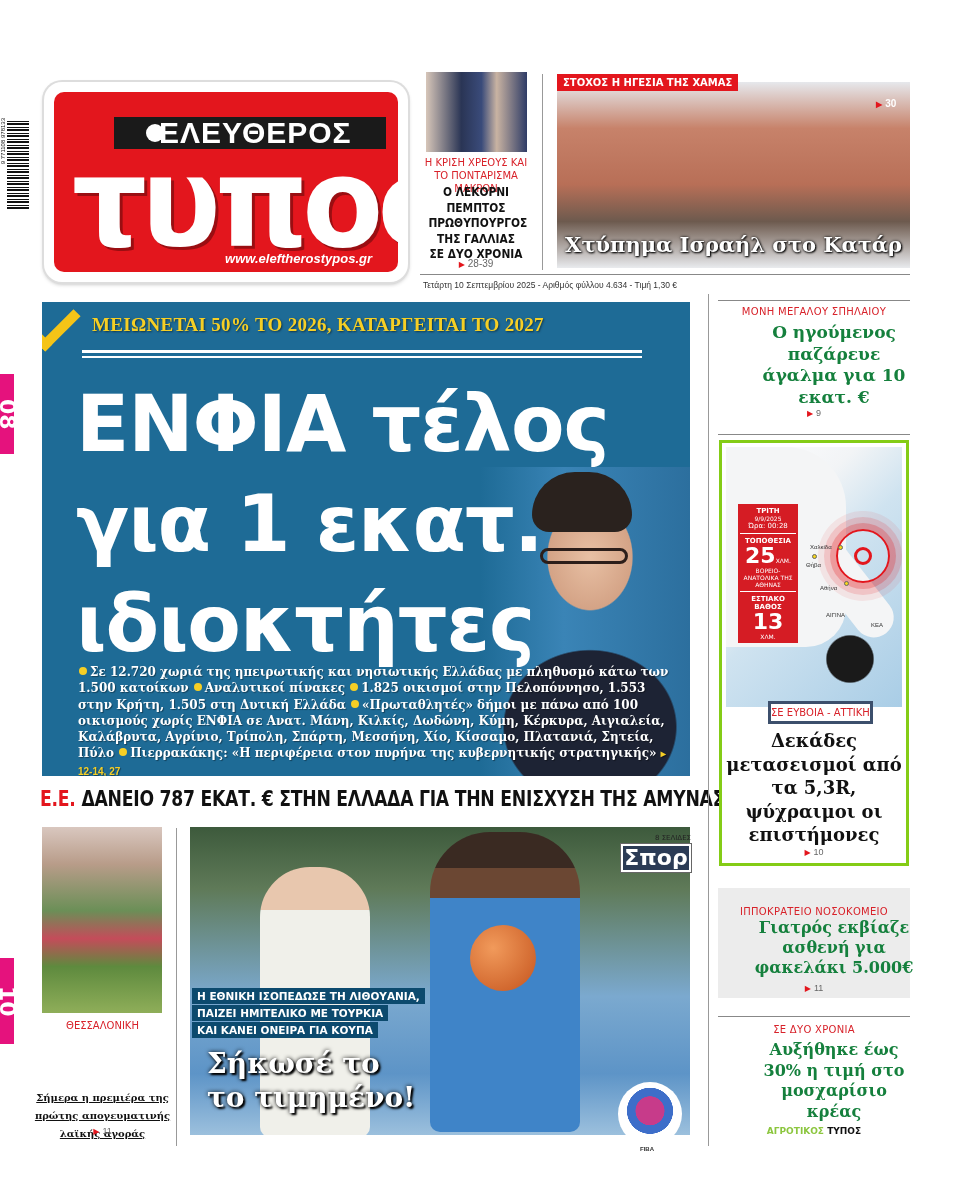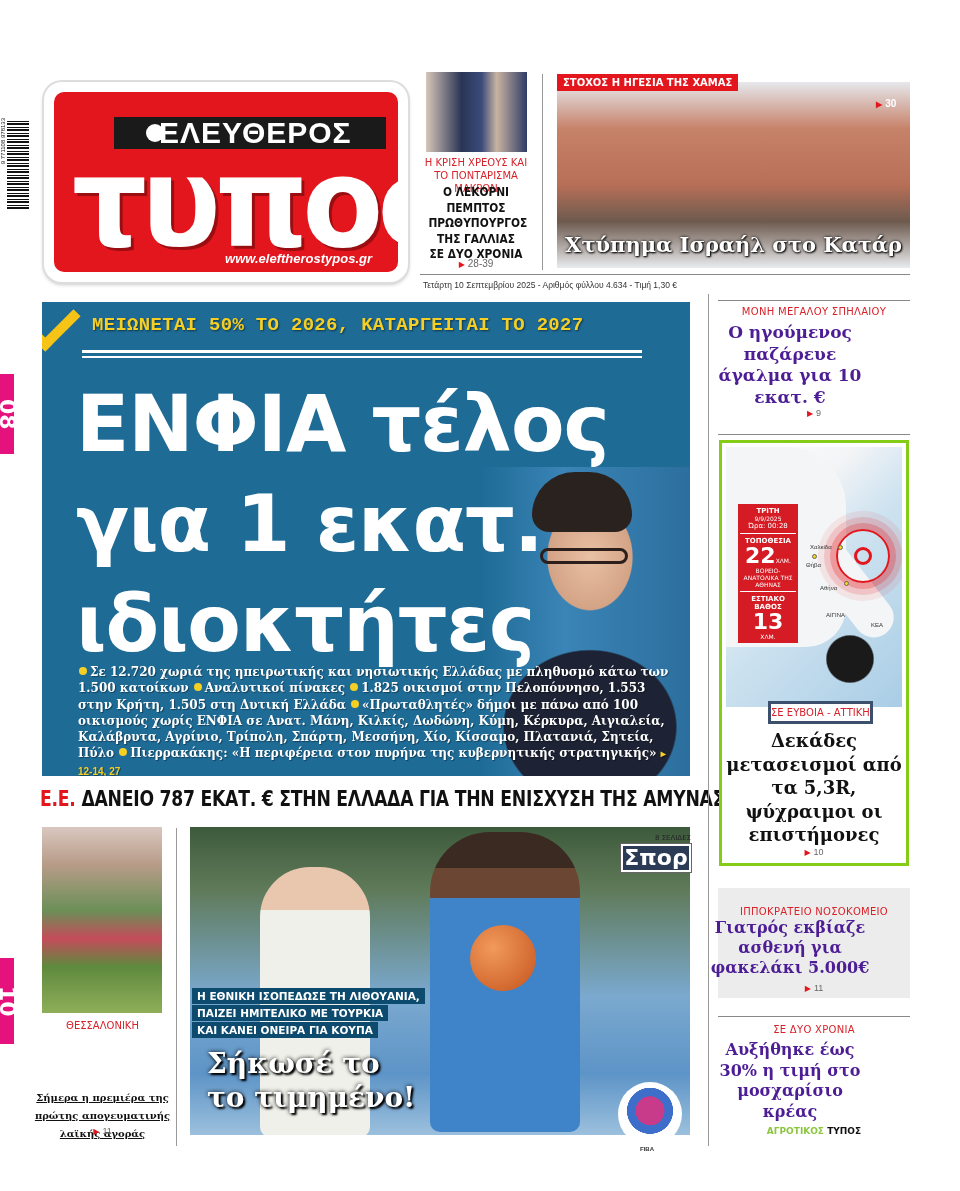--- a/index.html
+++ b/index.html
@@ -45,21 +45,21 @@
 
   
   .enfia { left: 42px; top: 302px; width: 648px; height: 474px; background: #1e6b96; overflow: hidden; }
   .enfia-photo { position: absolute; right: 0; top: 165px; width: 210px; height: 310px;
     background: radial-gradient(ellipse 60px 75px at 110px 90px, #e8c0a4 0%, #d4a386 70%, transparent 72%),
                 radial-gradient(ellipse 90px 80px at 110px 260px, #1d2334 0%, #1d2334 95%, transparent 97%),
                 linear-gradient(90deg, rgba(42,120,170,0) 0%, #3a84b6 40%, #2c6f9e 100%); }
   .enfia-photo-hair { position: absolute; right: 58px; top: 170px; width: 100px; height: 60px; border-radius: 50px 50px 20px 20px; background: #2a221e; }
   .enfia-glasses { position: absolute; right: 62px; top: 246px; width: 88px; height: 16px; border: 3px solid #2c1e1a; border-radius: 8px; border-top-width: 3px; }
   .check { position: absolute; left: -14px; top: 8px; width: 50px; height: 28px; border-left: 10px solid #f5c417; border-bottom: 10px solid #f5c417; transform: rotate(-45deg); }
-  .enfia-kicker { position: absolute; left: 50px; top: 12px; color: #f6cf25; font-weight: bold; font-size: 19px; letter-spacing: 0.3px; font-family: Liberation Mono, monospace; text-shadow: 1px 1px 2px rgba(0,0,0,0.5); }
+  .enfia-kicker { position: absolute; left: 50px; top: 12px; color: #f6cf25; font-weight: bold; font-size: 19px; letter-spacing: 0.3px; font-family: Liberation Serif, serif; text-shadow: 1px 1px 2px rgba(0,0,0,0.5); }
   .enfia-rule1 { position: absolute; left: 40px; top: 48px; width: 560px; height: 3px; background: #fff; }
   .enfia-rule2 { position: absolute; left: 40px; top: 54px; width: 560px; height: 2px; background: #fff; }
   .enfia-head { position: absolute; left: 34px; top: 72px; color: #fff; font-family: "DejaVu Sans", sans-serif; font-weight: bold; font-size: 78px; line-height: 100px; letter-spacing: -1px; }
   .enfia-body { position: absolute; left: 36px; top: 362px; width: 600px; color: #fff; font-family: "DejaVu Serif", serif; font-weight: bold; font-size: 12px; line-height: 16.3px; text-shadow: 1px 1px 1px rgba(0,0,0,0.4); }
   .dot { display: inline-block; width: 8px; height: 8px; border-radius: 50%; background: #f6cf25; margin: 0 3px 0 1px; vertical-align: 1px; }
   .enfia-pages { color: #f6cf25; font-family: "Liberation Sans", sans-serif; font-size: 10px; }
 
   
   .ee-line { left: 40px; top: 787px; width: 660px; font-family: "DejaVu Sans", sans-serif; font-weight: bold; font-size: 21px; transform-origin: left; transform: scaleX(0.82); white-space: nowrap; letter-spacing: -0.3px; }
   .ee-red { color: #e3161d; }
@@ -83,21 +83,21 @@
   .sport-kicker { left: 192px; top: 988px; }
   .sport-kicker span { display: table; background: #0c4a6e; color: #fff; font-family: "DejaVu Sans", sans-serif; font-weight: bold; font-size: 10.5px; padding: 2px 5px; margin-bottom: 1px; }
   .sport-head { left: 207px; top: 1047px; color: #fff; font-family: "DejaVu Serif", serif; font-weight: bold; font-size: 28px; line-height: 34px; text-shadow: 2px 2px 2px #000, 0 0 4px #000; }
   .fiba-logo { left: 618px; top: 1082px; width: 64px; height: 64px; border-radius: 50%; background: radial-gradient(circle at 50% 45%, #c73b8a 0 30%, #3d6ec9 31% 48%, #fff 49%); }
   .fiba-text { left: 640px; top: 1146px; font-size: 6px; color: #333; font-weight: bold; }
   .vdiv-right { left: 708px; top: 294px; width: 1px; height: 852px; background: #999; }
 
   
   .r-rule { left: 718px; width: 192px; height: 1px; background: #888; }
   .r-kicker { left: 718px; width: 192px; text-align: center; color: #d8222a; font-family: "DejaVu Sans", sans-serif; font-size: 10px; letter-spacing: 0.3px; }
-  .r-head { left: 694px; width: 192px; text-align: center; font-family: "DejaVu Serif", serif; font-weight: bold; color: #4c1d95; }
+  .r-head { left: 738px; width: 192px; text-align: center; font-family: "DejaVu Serif", serif; font-weight: bold; color: #15803d; }
   .r-page { left: 718px; width: 192px; text-align: center; font-size: 9px; color: #666; }
   .arrow { color: #e3161d; font-size: 8px; margin-right: 3px; }
 
   .quake-box { left: 719px; top: 440px; width: 190px; height: 426px; border: 3px solid #84cc16; background: #fff; }
   .map { position: absolute; left: 4px; top: 4px; width: 176px; height: 260px; background: linear-gradient(135deg, #ffffff 0%, #f2f4f6 30%, #cfe3f0 50%, #a9cde6 100%); overflow: hidden; }
   .land1 { position: absolute; left: 0; top: 0; width: 120px; height: 200px; background: #f4f5f6; border-radius: 0 60px 40px 0; }
   .evia { position: absolute; left: 100px; top: 70px; width: 40px; height: 130px; background: #f4f5f6; transform: rotate(-38deg); border-radius: 20px; }
   .ripple { position: absolute; left: 110px; top: 82px; width: 54px; height: 54px; border-radius: 50%; border: 2px solid #e3161d; box-shadow: 0 0 0 6px rgba(227,22,29,0.25), 0 0 0 12px rgba(227,22,29,0.15), 0 0 0 18px rgba(227,22,29,0.08); }
   .ripple-core { position: absolute; left: 128px; top: 100px; width: 18px; height: 18px; border-radius: 50%; border: 3px solid #e3161d; }
   .greece-mini { position: absolute; left: 100px; top: 188px; width: 60px; height: 60px; background: radial-gradient(ellipse at 40% 40%, #1a1a1a 0 45%, transparent 48%); }
@@ -232,21 +232,21 @@
     <span class="city-dot" style="left:118px;top:134px;"></span>
     <span class="city" style="left:94px;top:138px;">Αθήνα</span>
     <span class="city" style="left:100px;top:165px;">ΑΙΓΙΝΑ</span>
     <span class="city" style="left:145px;top:175px;">ΚΕΑ</span>
     <div class="qinfo">
       <div class="b">ΤΡΙΤΗ</div>
       <div class="s">9/9/2025</div>
       <div class="s" style="font-size:7px">Ώρα: 00:28</div>
       <hr>
       <div class="b">ΤΟΠΟΘΕΣΙΑ</div>
-      <div><span class="n">22</span><span class="s">ΧΛΜ.</span></div>
+      <div><span class="n">25</span><span class="s">ΧΛΜ.</span></div>
       <div class="s">ΒΟΡΕΙΟ-ΑΝΑΤΟΛΙΚΑ ΤΗΣ ΑΘΗΝΑΣ</div>
       <hr>
       <div class="b">ΕΣΤΙΑΚΟ ΒΑΘΟΣ</div>
       <div class="n">13</div>
       <div class="s">ΧΛΜ.</div>
     </div>
   </div>
   <div class="quake-kicker">ΣΕ ΕΥΒΟΙΑ - ΑΤΤΙΚΗ</div>
   <div class="quake-head">Δεκάδες μετασεισμοί από τα 5,3R, ψύχραιμοι οι επιστήμονες</div>
   <div class="quake-page"><span class="arrow">▶</span><span>10</span></div>

